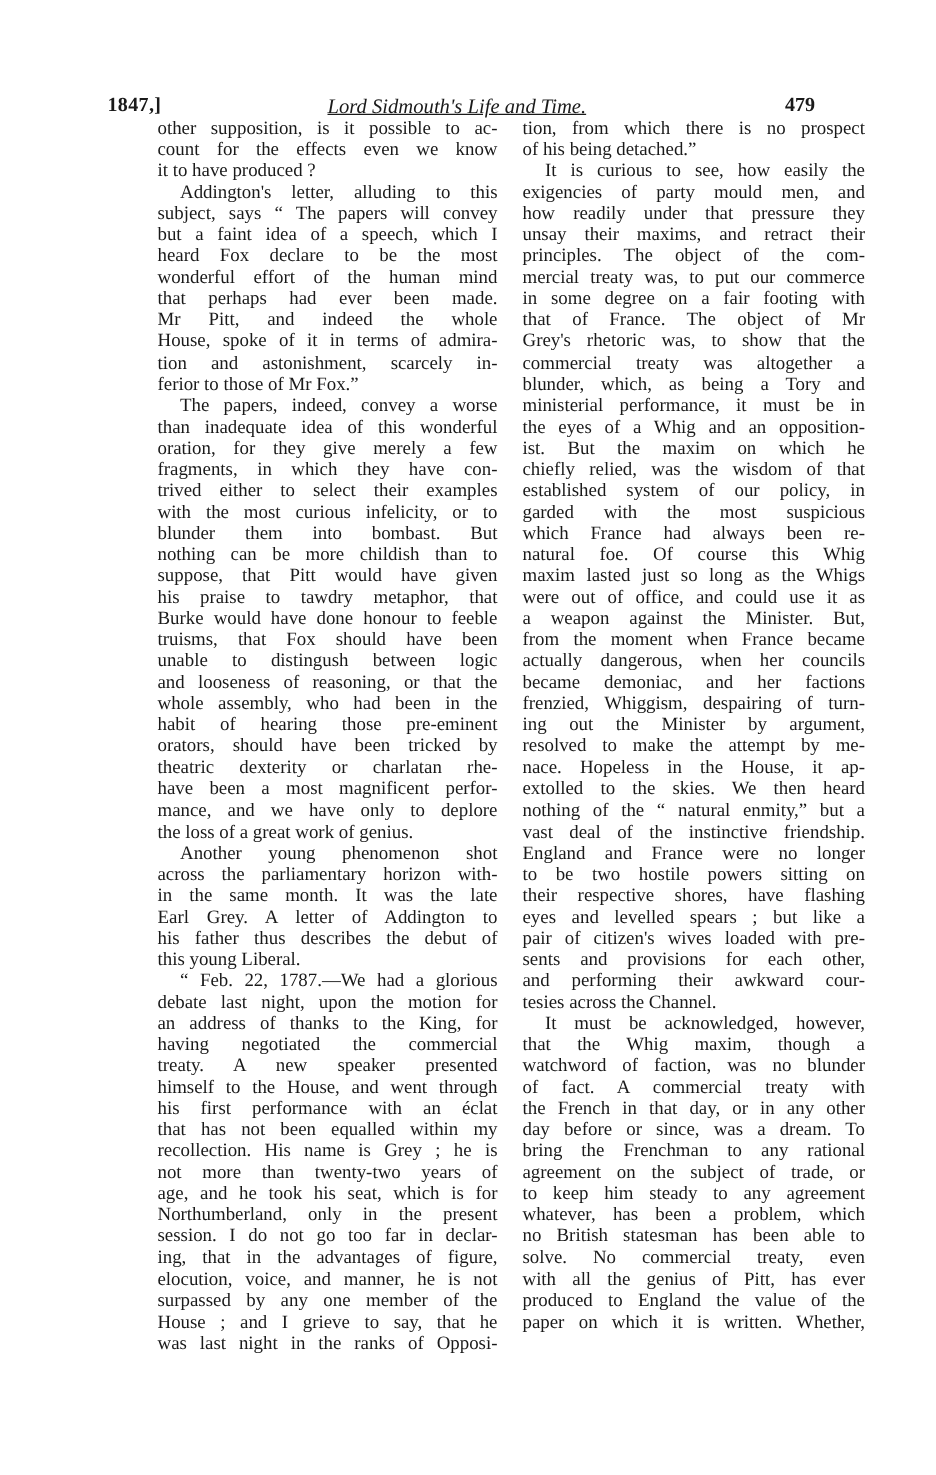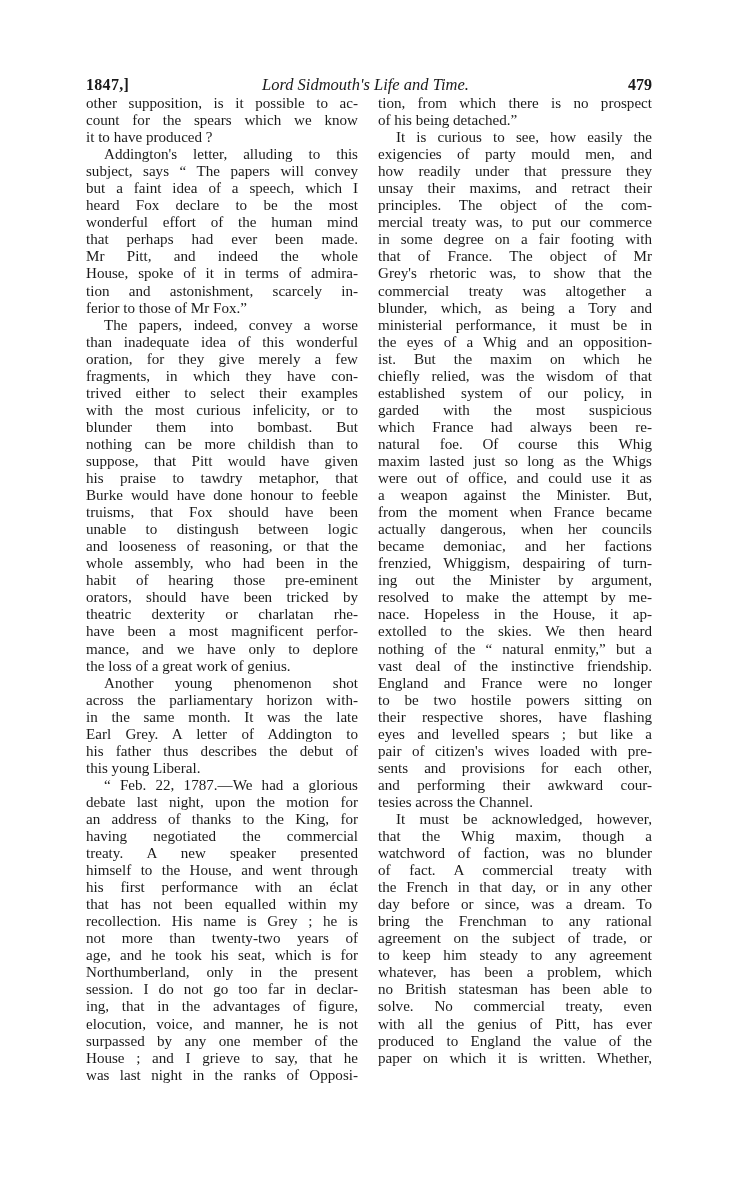--- a/index.html
+++ b/index.html
@@ -1,42 +1,42 @@
 <!DOCTYPE html>
 <html><head>
 <meta charset="utf-8">
 <style>
   html, body { margin: 0; padding: 0; background: #ffffff; }
   body { width: 749px; height: 1180px; position: relative; overflow: hidden;
          font-family: "Liberation Serif", "DejaVu Serif", serif; color: #1a1a1a; }
   .header { position: absolute; top: 74px; left: 86px; width: 566px; height: 22px;
             font-size: 16px; line-height: 22px; }
   .header .left { position: absolute; left: 0; top: 0; font-weight: bold; letter-spacing: 0.3px; text-align: right; }
-  .header .center { position: absolute; left: 176px; top: 0; font-style: italic; font-size: 16.5px; }
+  .header .center { position: absolute; left: 176px; top: 0; font-style: italic; font-size: 16.5px; text-decoration: underline; }
   .header .right { position: absolute; right: 0; top: 0; font-weight: bold; }
-  .col { position: absolute; top: 95px; width: 272px; font-size: 15.1px; line-height: 17.05px; }
+  .col { position: absolute; top: 95px; width: 272px; font-size: 15.1px; line-height: 17.05px; margin-left: 40px; }
   .col.left { left: 86px; }
   .col.right { left: 378px; width: 274px; }
   .line { display: block; white-space: nowrap; text-align: justify; text-align-last: justify;
           height: 17.05px; overflow: visible; }
   .line.last { text-align-last: left; }
   .line.indent { padding-left: 18px; }
 </style>
 </head>
 <body>
 
 <div class="header">
   <span class="left">1847,]</span>
   <span class="center">Lord Sidmouth's Life and Time.</span>
   <span class="right">479</span>
 </div>
 
 <div class="col left" id="col-left">
     <span class="line">other supposition, is it possible to ac-</span>
-    <span class="line">count for the spears which we know</span>
+    <span class="line">count for the effects even we know</span>
     <span class="line last">it to have produced ?</span>
     <span class="line indent">Addington's letter, alluding to this</span>
     <span class="line">subject, says “ The papers will convey</span>
     <span class="line">but a faint idea of a speech, which I</span>
     <span class="line">heard Fox declare to be the most</span>
     <span class="line">wonderful effort of the human mind</span>
     <span class="line">that perhaps had ever been made.</span>
     <span class="line">Mr Pitt, and indeed the whole</span>
     <span class="line">House, spoke of it in terms of admira-</span>
     <span class="line">tion and astonishment, scarcely in-</span>

